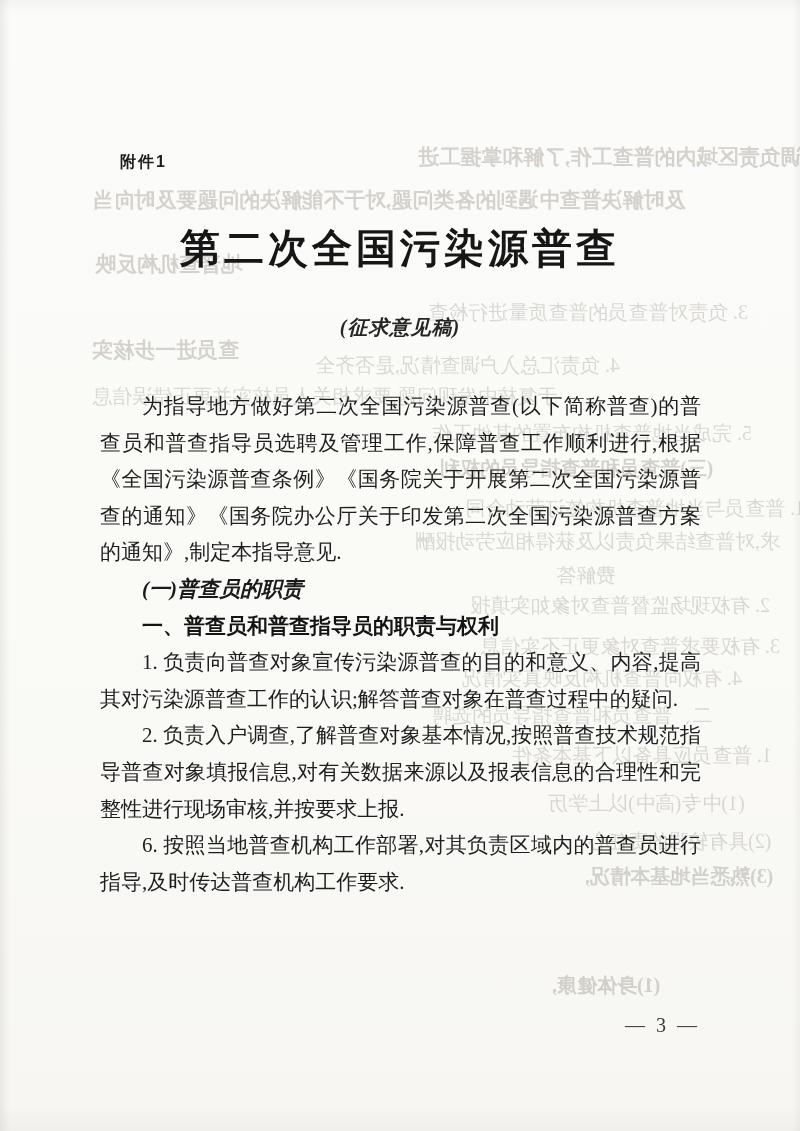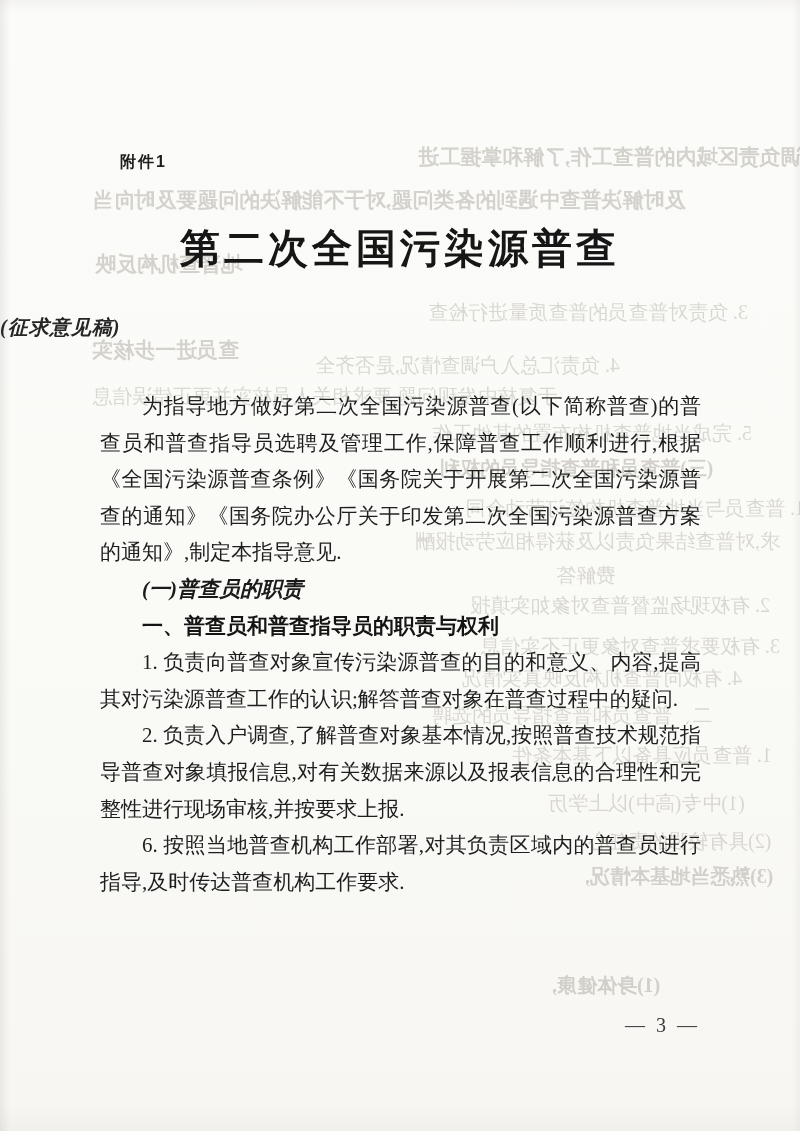--- a/index.html
+++ b/index.html
@@ -41,21 +41,21 @@
     color:#161616;
   }
   .title2{
     position:absolute;left:0;top:267px;width:100%;
     text-align:center;font-family:"Liberation Sans", sans-serif;
     font-weight:700;font-size:24px;letter-spacing:.5px;
     color:#161616;
   }
   .subtitle{
     position:absolute;left:0;top:314px;width:100%;
-    text-align:left;font-size:20px;letter-spacing:1px;
+    text-align:center;font-size:20px;letter-spacing:1px;
     font-weight:700;font-style:italic;color:#262626;
   }
   .doc-body{
     position:absolute;left:100px;top:388px;width:601px;
     font-size:21px;line-height:36.6px;
     text-align:justify;
   }
   .para{text-indent:2em;}
   .para.heading-sans{
     font-family:"Liberation Sans", sans-serif;

